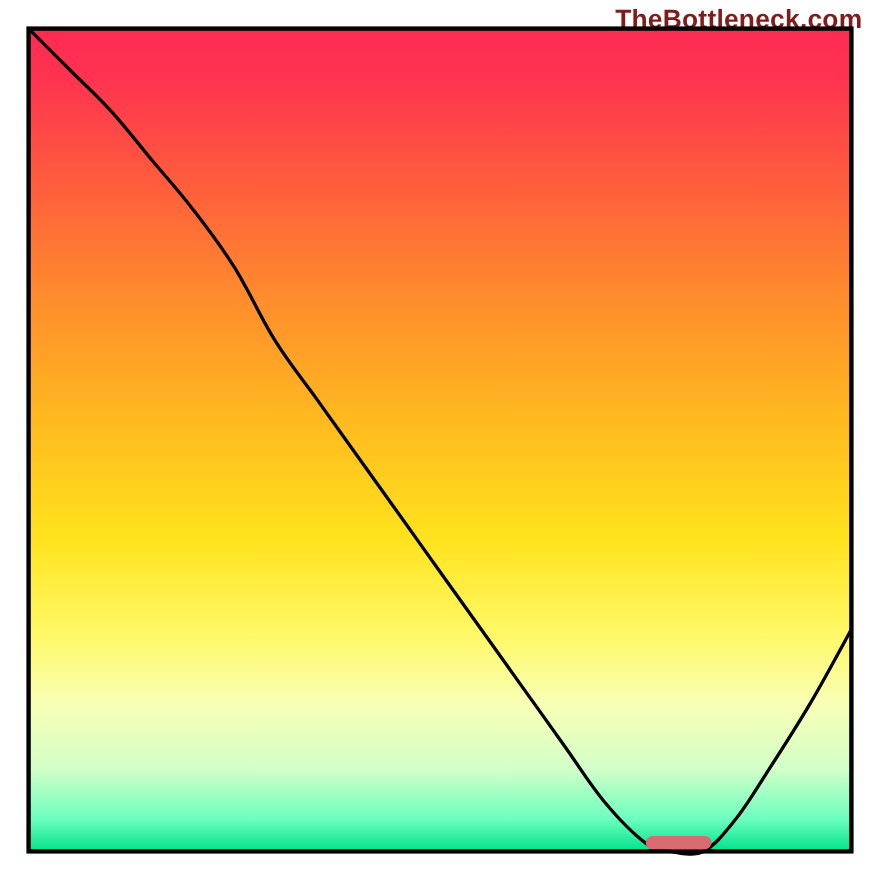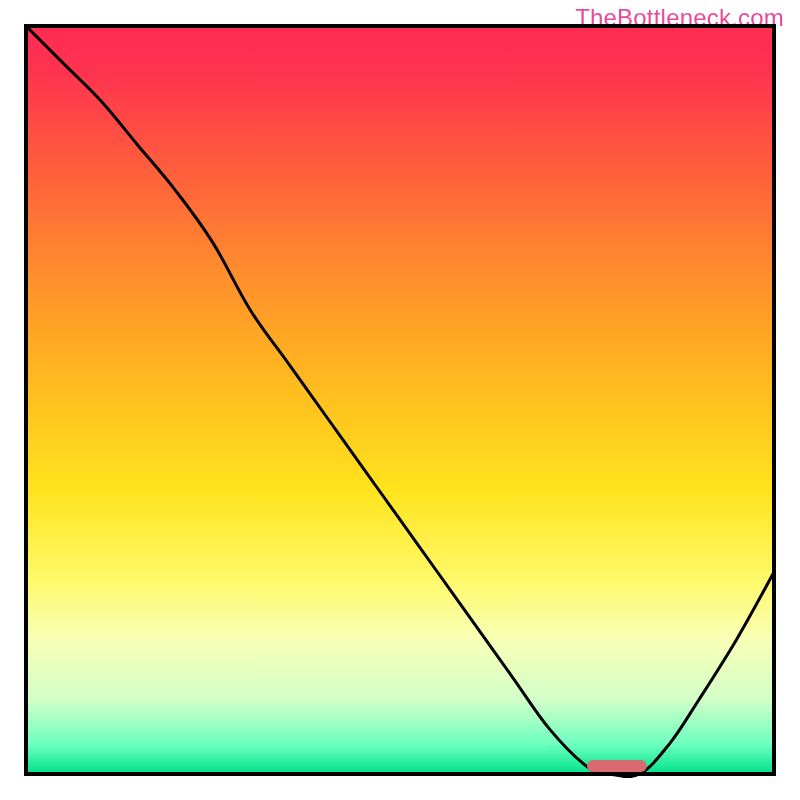--- a/index.html
+++ b/index.html
@@ -14,23 +14,23 @@
   .frame {
     position: relative;
     width: 800px;
     height: 800px;
     box-sizing: border-box;
   }
   .watermark {
     position: absolute;
     top: 4px;
     right: 16px;
-    color: #ec4899;
+    color: #7f1d1d;
     font-size: 24px;
-    font-weight: 400;
+    font-weight: 700;
     letter-spacing: 0.2px;
   }
   .plot-outer {
     position: absolute;
     left: 22px;
     top: 22px;
     width: 756px;
     height: 756px;
   }
   svg {

